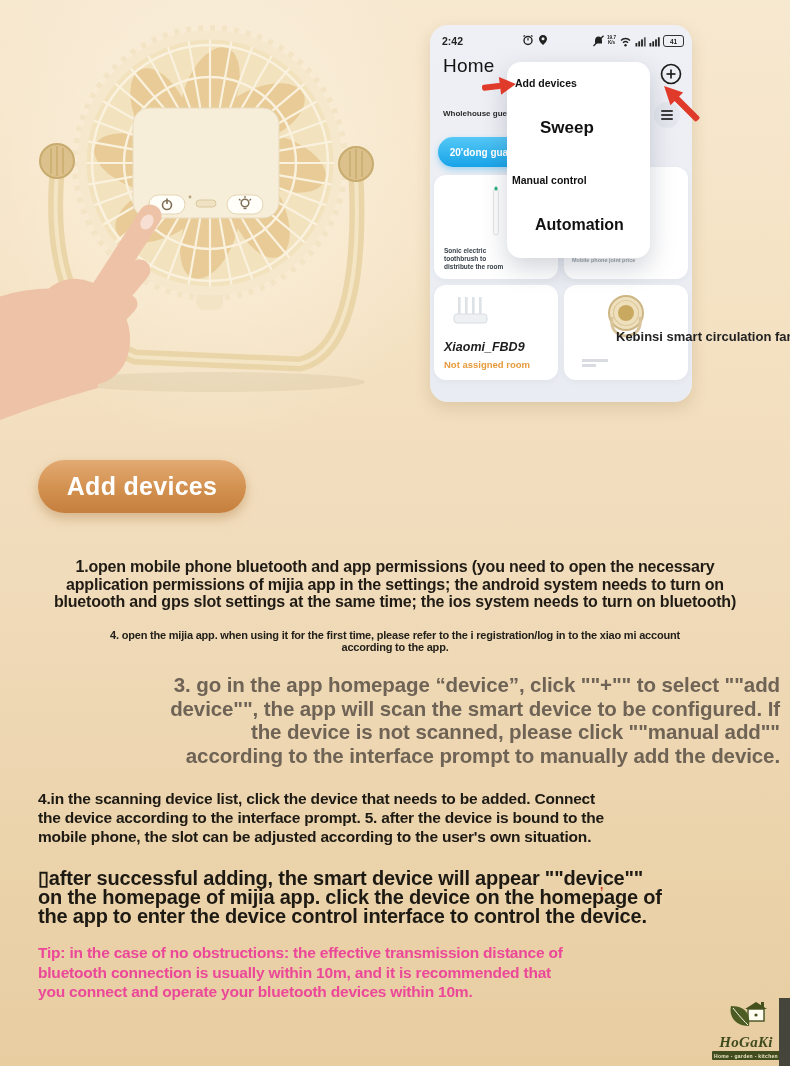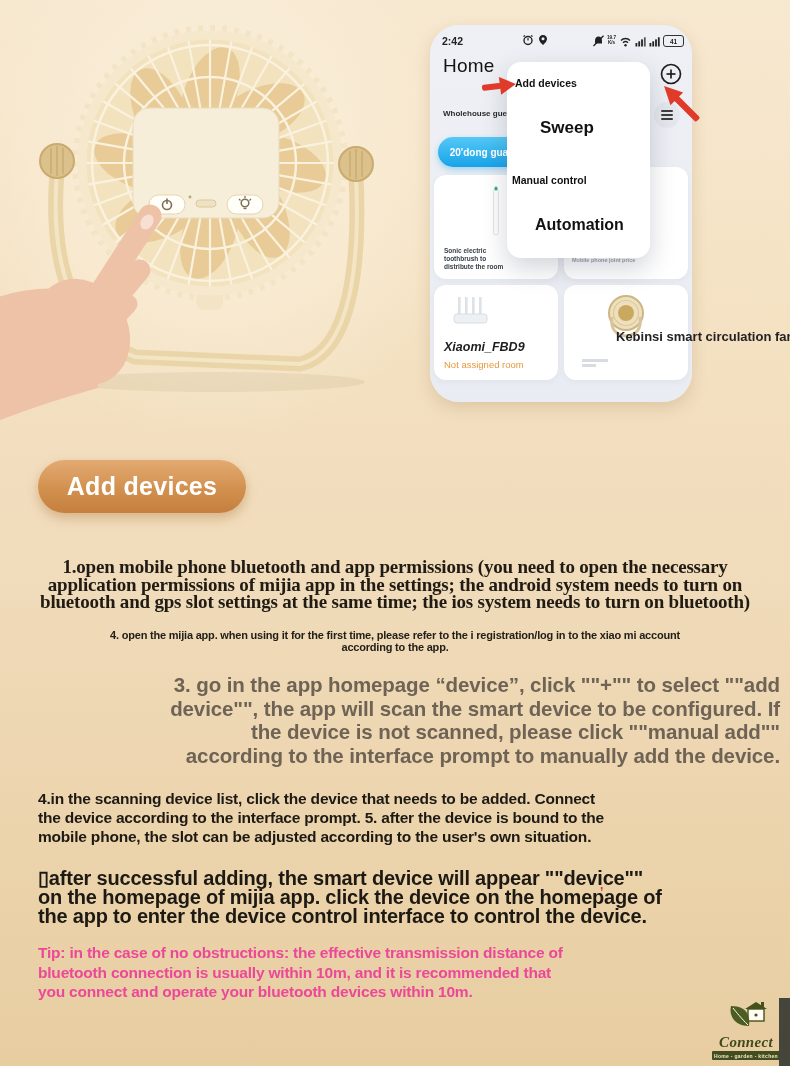--- a/index.html
+++ b/index.html
@@ -4,21 +4,21 @@
 <style>
   html,body{margin:0;padding:0;}
   body{
     width:790px;height:1066px;position:relative;overflow:hidden;
     font-family:"Liberation Sans",sans-serif;
     background:linear-gradient(180deg,#f7e8d0 0%,#f5e3c5 25%,#f0dbba 55%,#ebd3ab 80%,#e8cda1 100%);
   }
   .abs{position:absolute;}
   
   .phone{
-    left:430px;top:25px;width:262px;height:377px;border-radius:29px;
+    left:430px;top:25px;width:262px;height:377px;border-radius:18px;
     background:linear-gradient(180deg,#eef0f5,#e9ecf2);
     box-shadow:0 6px 16px rgba(120,90,40,.18);
   }
   .statusbar{left:12px;right:8px;top:8px;height:16px;display:flex;align-items:center;
     font-size:10.5px;font-weight:700;color:#222;}
   .sb-center{position:absolute;left:80px;top:1px;display:flex;gap:4px;align-items:center;}
   .sb-right{margin-left:auto;display:flex;gap:3px;align-items:center;}
   .speed{font-size:4.6px;line-height:4.8px;font-weight:700;color:#222;text-align:center;}
   .battery{width:19px;height:10px;border:1.2px solid #333;border-radius:3px;
     font-size:6.5px;font-weight:700;color:#222;display:flex;align-items:center;justify-content:center;}
@@ -34,21 +34,21 @@
     box-shadow:0 3px 6px rgba(23,163,233,.35);}
   .grid{left:4px;top:150px;width:254px;}
   .card{position:absolute;background:#fff;border-radius:12px;box-shadow:0 2px 6px rgba(60,70,90,.05);}
   .card.tl{left:0;top:0;width:124px;height:104px;}
   .card.tr{left:130px;top:-8px;width:124px;height:112px;}
   .card.bl{left:0;top:110px;width:124px;height:95px;}
   .card.br{left:130px;top:110px;width:124px;height:95px;}
   .tb-caption{position:absolute;left:10px;bottom:8px;font-size:6.5px;line-height:8px;font-weight:700;color:#39404a;white-space:pre-line;}
   .tr-caption{position:absolute;left:8px;bottom:16px;font-size:5.5px;font-weight:600;color:#9aa0a8;}
   .bl-title{position:absolute;left:10px;top:55px;font-size:12.5px;font-weight:800;color:#1e1e1e;font-style:italic;}
-  .bl-sub{position:absolute;left:10px;top:74px;font-size:9.5px;font-weight:400;color:#e79a3c;}
+  .bl-sub{position:absolute;left:10px;top:74px;font-size:9.5px;font-weight:700;color:#e79a3c;}
   .br-title{position:absolute;left:6px;top:44px;width:116px;font-size:13px;font-weight:800;color:#222;white-space:nowrap;padding-left:46px;}
   .br-ghost1{position:absolute;left:18px;top:74px;width:26px;height:2.5px;background:#d8dbe0;}
   .br-ghost2{position:absolute;left:18px;top:79px;width:14px;height:2.5px;background:#d8dbe0;}
   
   .dropdown{left:77px;top:37px;width:143px;height:196px;background:#fff;border-radius:14px;
     box-shadow:0 10px 26px rgba(50,60,80,.22);}
   .mi{position:absolute;color:#111;font-weight:800;}
   .mi.add{left:8px;top:15px;font-size:10.5px;}
   .mi.sweep{left:33px;top:56px;font-size:17px;}
   .mi.manual{left:5px;top:112px;font-size:10.5px;}
@@ -56,21 +56,21 @@
   
   .badge{
     left:38px;top:460px;width:208px;height:53px;border-radius:27px;
     background:linear-gradient(180deg,#e3aa72 0%,#d2904f 55%,#c57f3e 100%);
     display:flex;align-items:center;justify-content:center;
     color:#fff;font-size:25px;font-weight:800;letter-spacing:.3px;
     box-shadow:0 5px 12px rgba(160,100,40,.35);
   }
   
   .para{position:absolute;font-weight:700;white-space:pre-line;letter-spacing:-0.2px;}
-  .p1{left:20px;width:750px;top:558px;font-size:19px;line-height:17.5px;color:#201b14;text-align:center;font-family:Liberation Serif, serif;}
+  .p1{left:20px;width:750px;top:558px;font-size:16px;line-height:17.5px;color:#201b14;text-align:center;}
   .p2{left:20px;width:750px;top:630px;font-size:11px;line-height:11.5px;color:#23201a;text-align:center;}
   .p3{left:10px;width:770px;top:673px;font-size:20.5px;line-height:23.5px;color:#6e6355;text-align:right;letter-spacing:-0.1px;}
   .p4{left:38px;width:715px;top:789px;font-size:15.5px;line-height:19px;color:#1d1913;}
   .p5{left:38px;width:715px;top:869px;font-size:20px;line-height:19px;color:#1d1913;}
   .ptip{left:38px;width:715px;top:943px;font-size:15.5px;line-height:19.5px;color:#ec4899;}
   .red-mark{left:600px;top:878px;color:#d43a24;font-size:12px;font-weight:800;}
   
   .logo{left:712px;top:1000px;width:68px;text-align:center;}
   .logo-name{font-family:"Liberation Serif",serif;font-style:italic;font-weight:800;
     font-size:15px;color:#3f4a1d;line-height:16px;letter-spacing:.3px;}
@@ -325,16 +325,16 @@
 
 <div class="abs logo">
   <svg width="42" height="30" viewBox="0 0 42 30">
     <polygon points="20,9 31,2 42,9" fill="#44511d"></polygon>
     <rect x="23" y="9" width="16" height="12" fill="#fffdf2" stroke="#44511d" stroke-width="1.4"></rect>
     <rect x="36" y="2" width="3" height="5" fill="#44511d"></rect>
     <circle cx="31" cy="15" r="1.6" fill="#44511d"></circle>
     <path d="M24,26 C8,26 4,14 6,6 C16,6 26,10 24,26 Z" fill="#4c5c22"></path>
     <path d="M23,25 C16,18 12,13 8,8" fill="none" stroke="#fffdf2" stroke-width="1"></path>
   </svg>
-  <div class="logo-name">Connect</div>
+  <div class="logo-name">HoGaKi</div>
   <div class="logo-banner">Home - garden - kitchen</div>
 </div>
 <div class="abs corner-strip"></div>
 
 </body></html>

